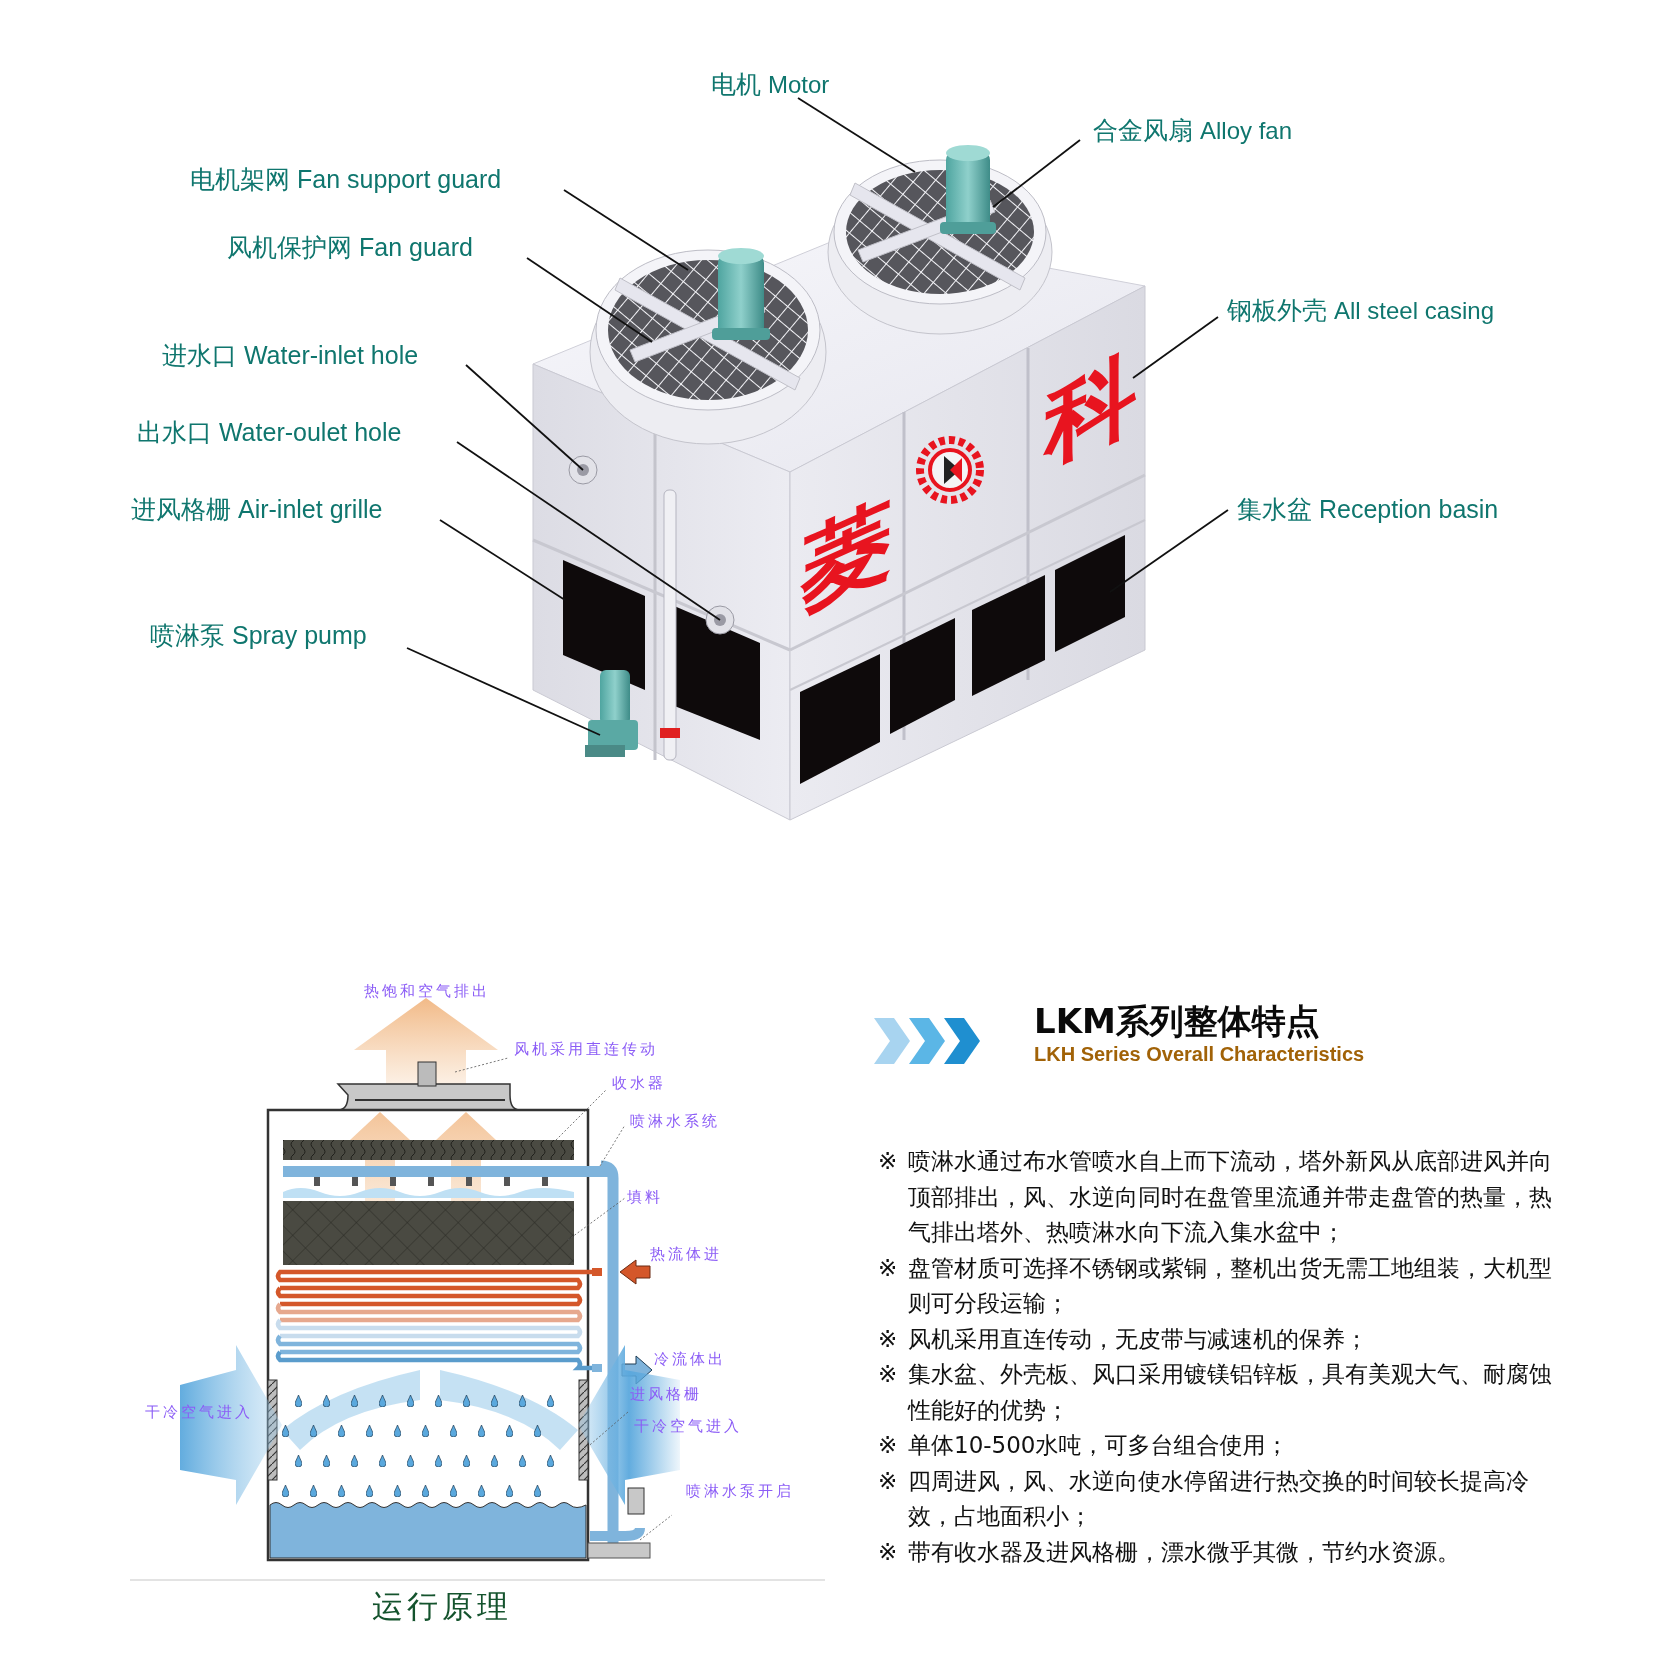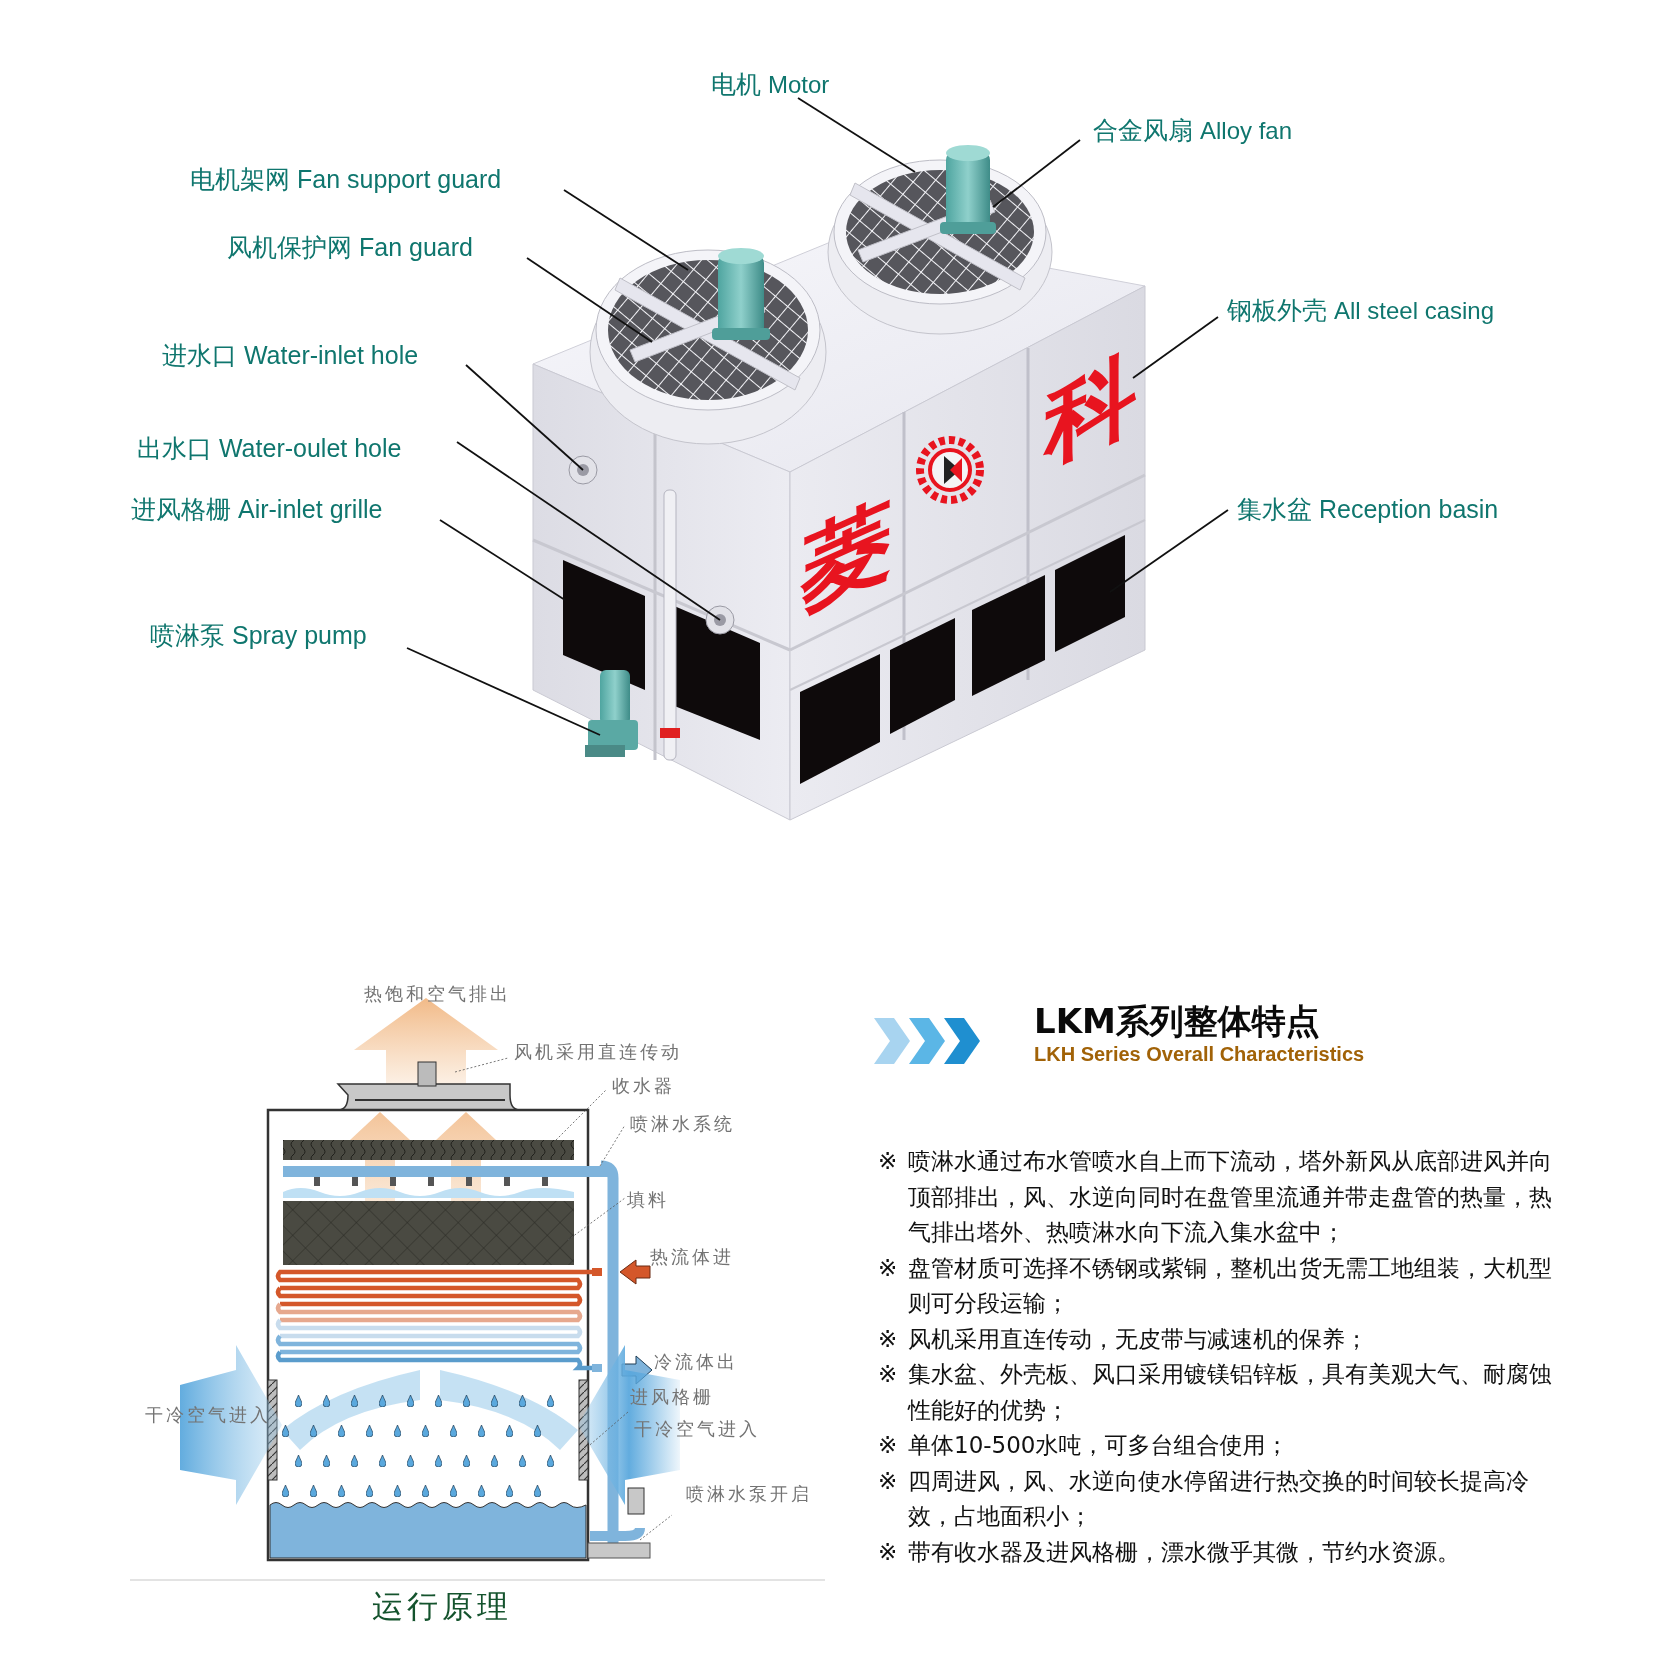--- a/index.html
+++ b/index.html
@@ -3,21 +3,21 @@
 <meta charset="utf-8">
 <style>
   html, body { margin:0; padding:0; background:#ffffff; }
   body { width:1656px; height:1665px; position:relative; overflow:hidden;
          font-family:"DejaVu Sans","Liberation Sans",sans-serif; color:#111; }
   .abs { position:absolute; }
   .callout { position:absolute; font-family:"Liberation Sans","DejaVu Sans",sans-serif;
              font-size:25px; color:#0f766e; white-space:nowrap; line-height:1; }
   .callout .en-narrow { font-size:24px; }
   svg.leaders { position:absolute; left:0; top:0; pointer-events:none; }
-  .schem-label { position:absolute; font-size:18px; color:#737373; letter-spacing:3px; white-space:nowrap;
+  .schem-label { position:absolute; font-size:15px; color:#8b5cf6; letter-spacing:3px; white-space:nowrap;
                  font-family:"DejaVu Sans",sans-serif; }
   .heading-cn { position:absolute; left:1034px; top:1004px; font-size:34px; font-weight:bold;
                 font-family:"DejaVu Sans",sans-serif; color:#0a0a0a; line-height:1; }
   .heading-en { position:absolute; left:1034px; top:1044px; font-size:20px; font-weight:bold;
                 font-family:"Liberation Sans",sans-serif; color:#a16207; line-height:1; }
   .features { position:absolute; left:878px; top:1144px; width:680px; font-size:23px;
               font-family:"DejaVu Sans",sans-serif; color:#111; line-height:35.5px; }
   .feature { display:flex; }
   .feature .mark { width:30px; flex:none; }
   .feature .txt { flex:1; }
@@ -150,21 +150,21 @@
     <span>Fan guard</span>
   </div>
   <div class="callout" style="left:1227px;top:298px;">
     <span>钢板外壳</span>
     <span class="en-narrow">All steel casing</span>
   </div>
   <div class="callout" style="left:162px;top:343px;">
     <span>进水口</span>
     <span>Water-inlet hole</span>
   </div>
-  <div class="callout" style="left:137px;top:436px;text-align:center;">
+  <div class="callout" style="left:137px;top:420px;text-align:center;">
     <span>出水口</span>
     <span>Water-oulet hole</span>
   </div>
   <div class="callout" style="left:131px;top:497px;">
     <span>进风格栅</span>
     <span>Air-inlet grille</span>
   </div>
   <div class="callout" style="left:1237px;top:497px;">
     <span>集水盆</span>
     <span>Reception basin</span>

